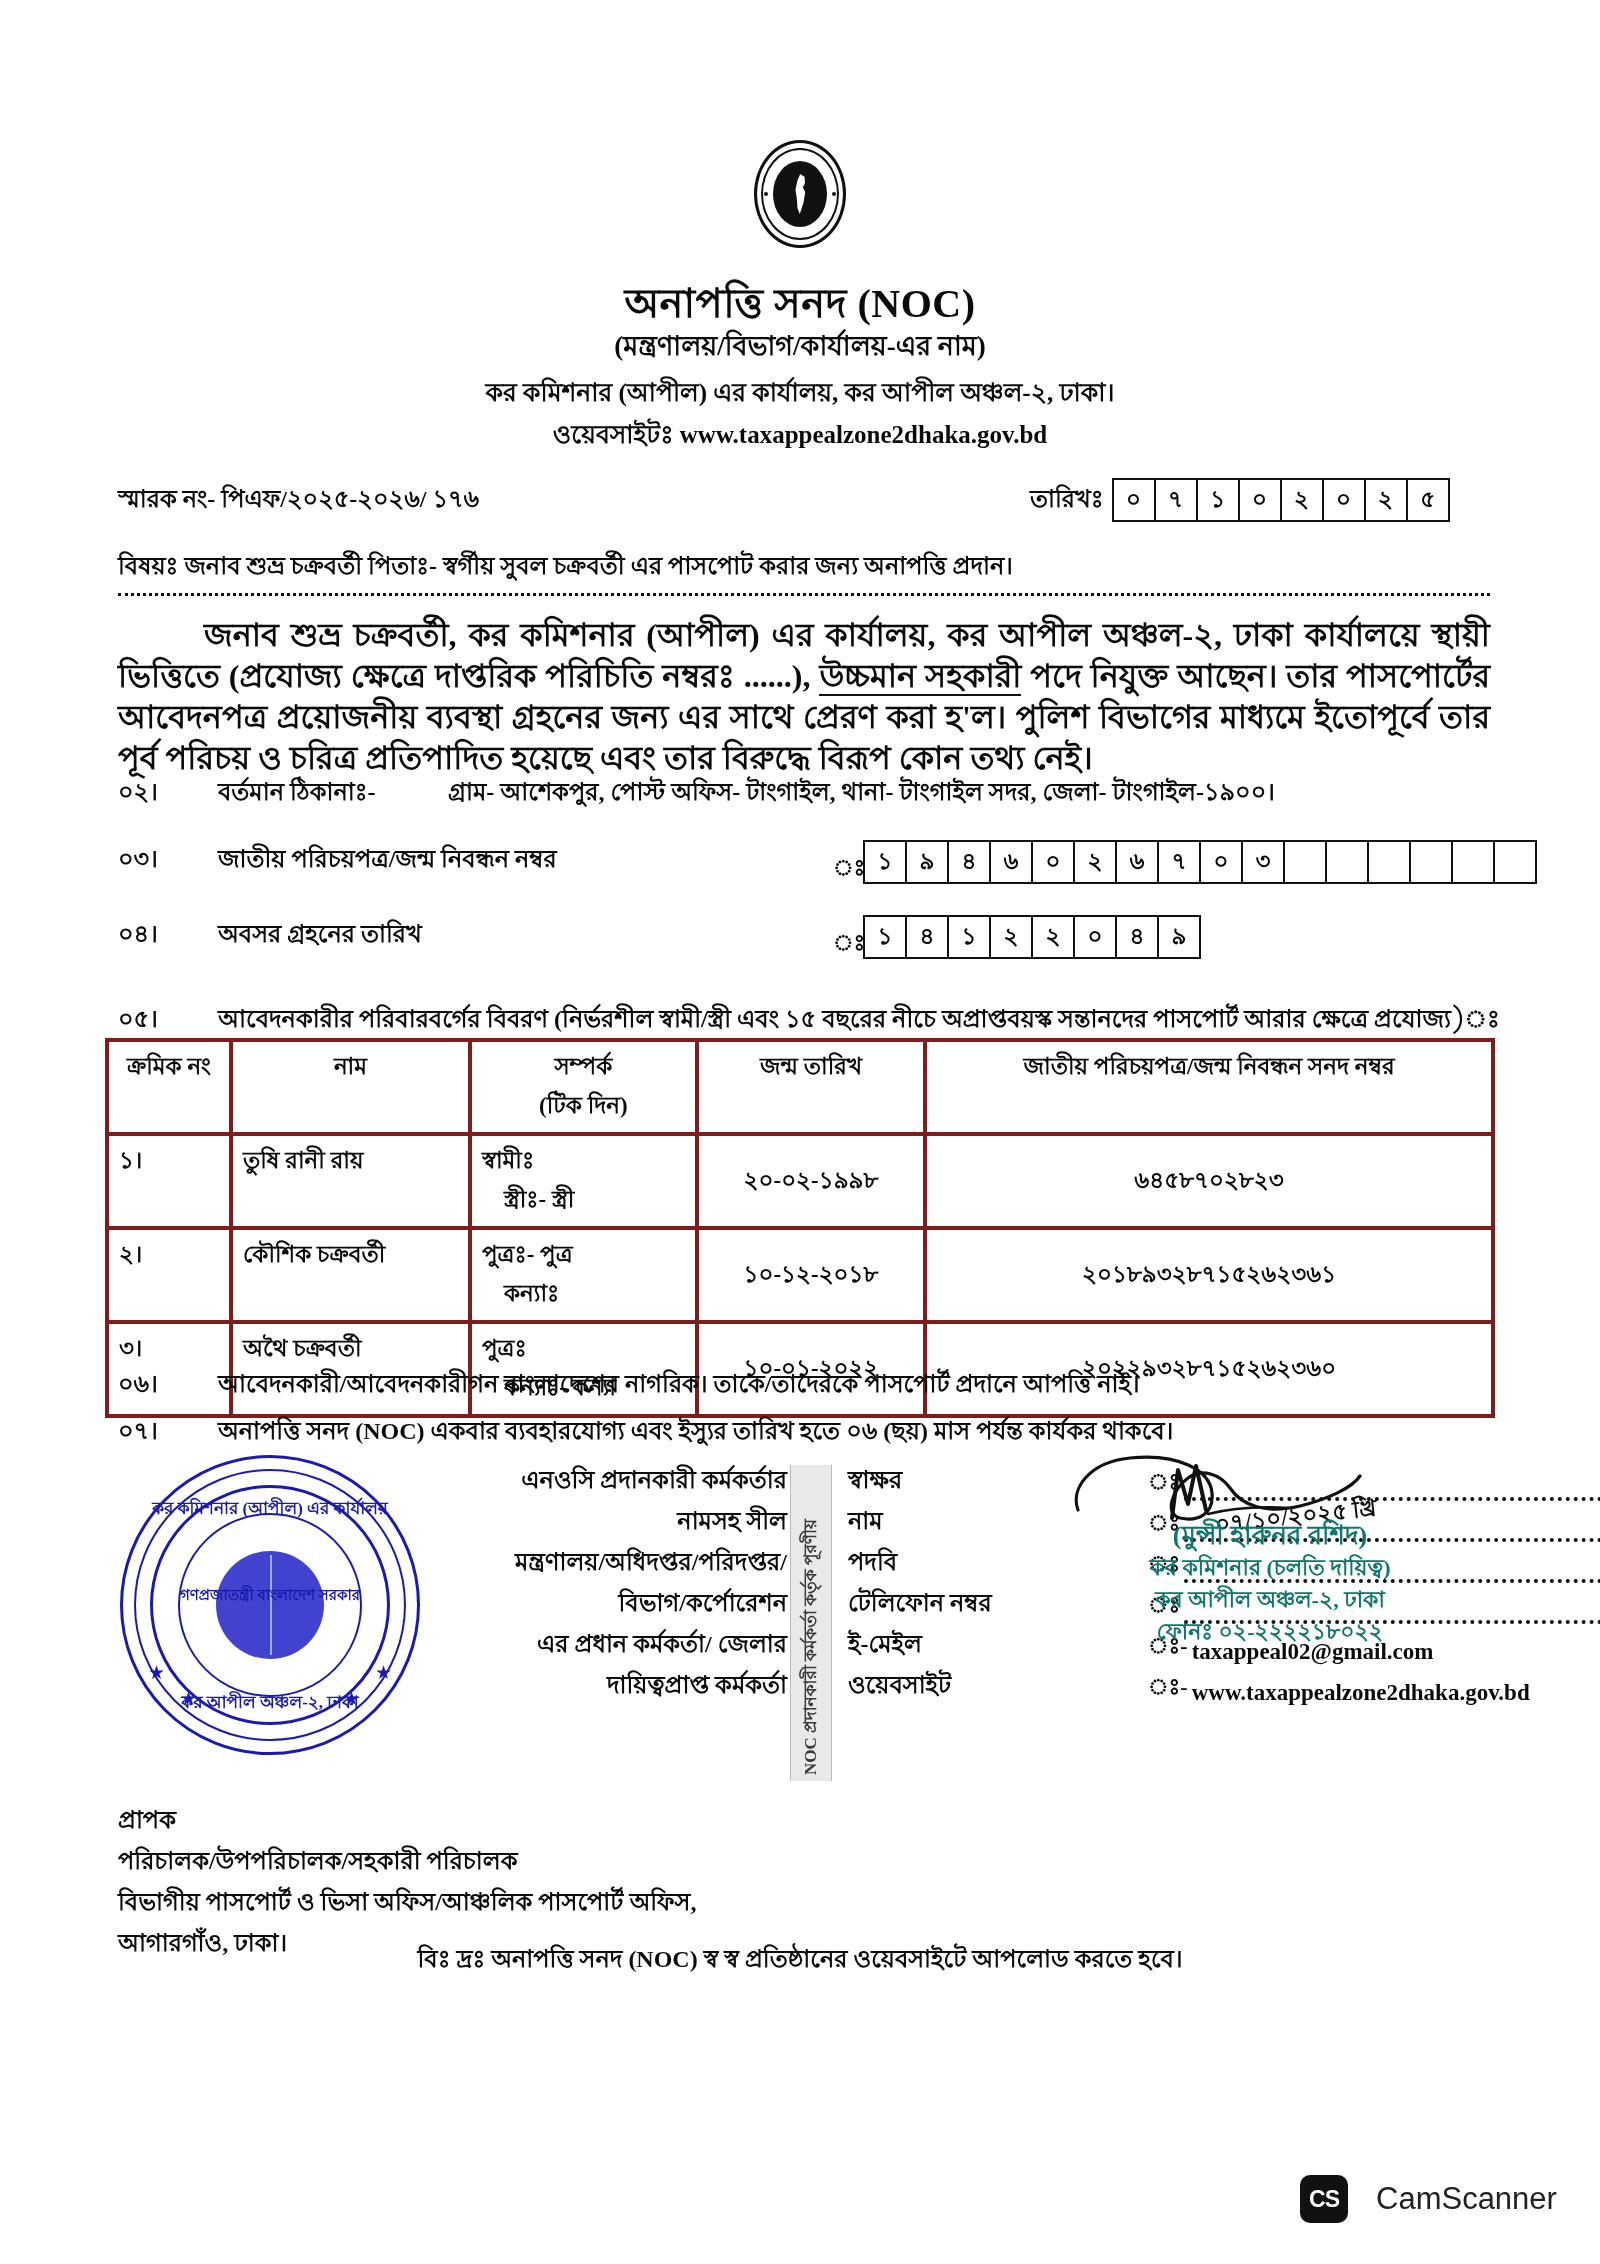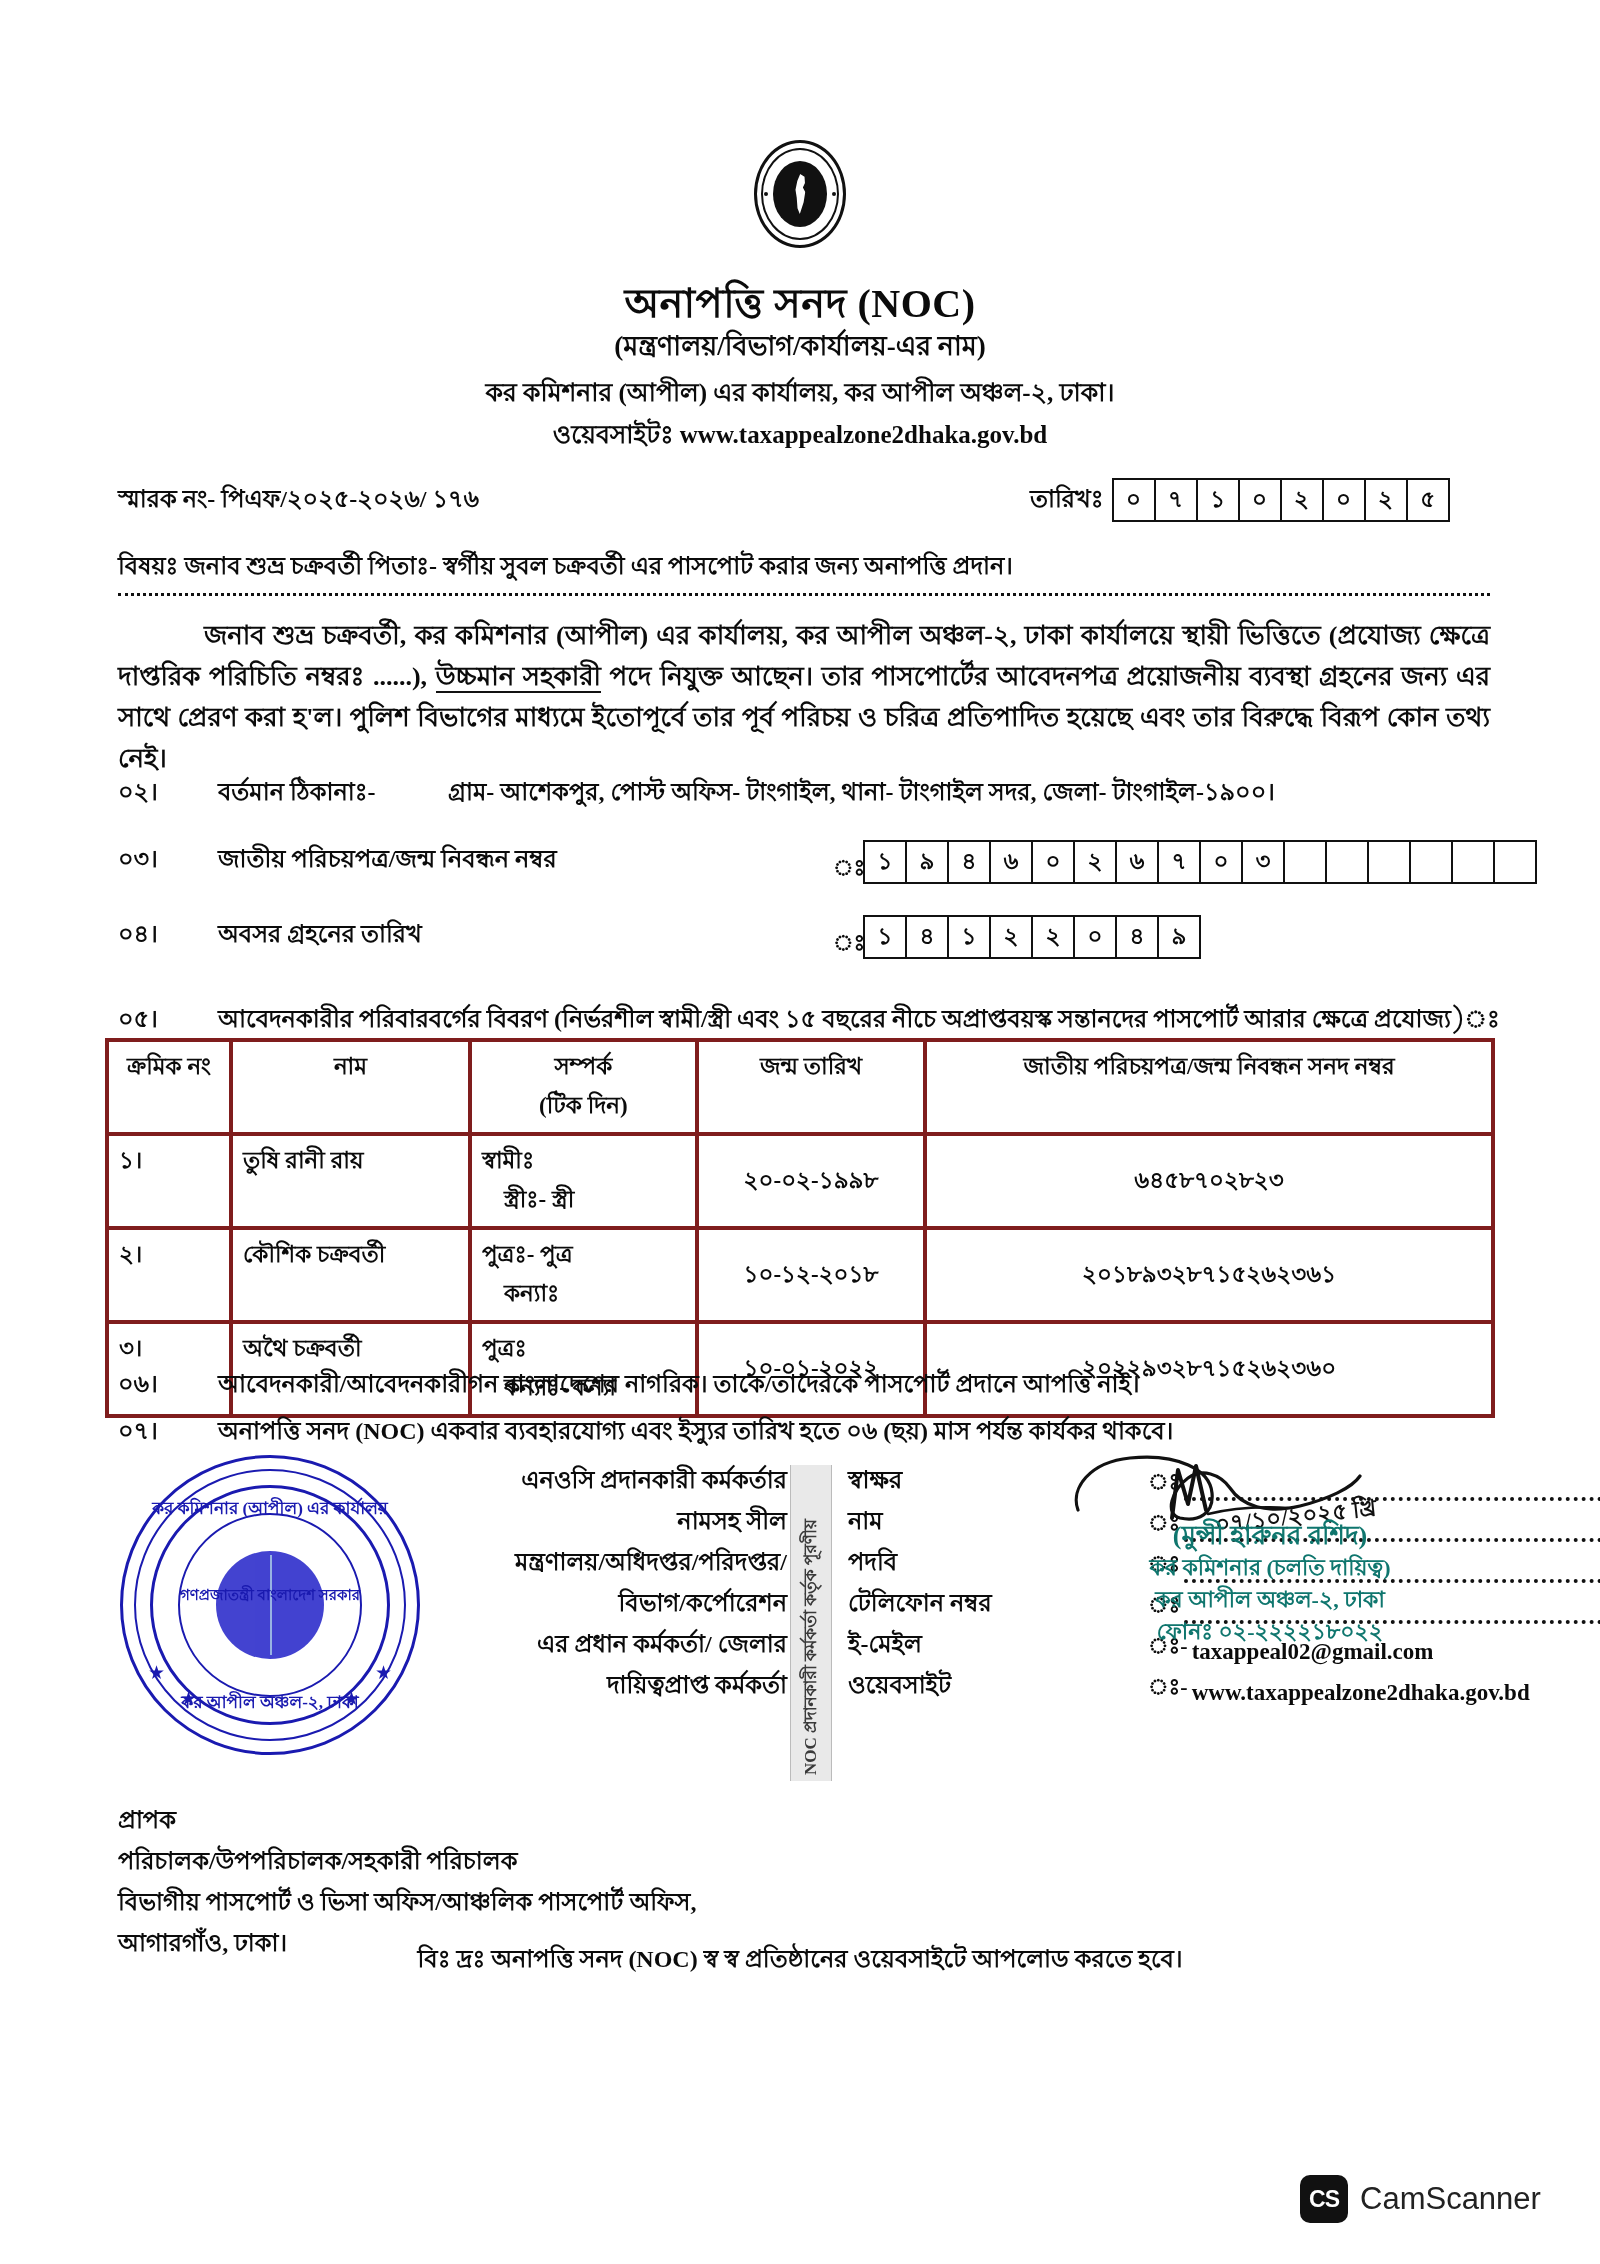--- a/index.html
+++ b/index.html
@@ -56,21 +56,21 @@
   .boxrow .cell:last-child{border-right:none;}
 
   
   .subject{
     position:absolute;left:118px;top:547px;right:110px;font-size:24px;font-weight:700;
     border-bottom:3px dotted #111;padding-bottom:6px;
   }
 
   
   .para{
-    position:absolute;left:118px;right:110px;top:615px;font-size:26px;line-height:41px;
+    position:absolute;left:118px;right:110px;top:615px;font-size:32px;line-height:41px;
     text-align:justify;text-indent:86px;font-weight:700;
   }
   .para .u{border-bottom:2px solid #111;}
 
   
   .item{position:absolute;font-size:24px;font-weight:700;}
   .item .no{position:absolute;left:0;top:0;width:58px;}
   .item .lab{position:absolute;left:100px;top:0;}
   .item .val{position:absolute;top:0;}
 
@@ -157,21 +157,21 @@
   }
   .seal .tTop{top:40px;}
   .seal .tBot{bottom:38px;}
   .seal .tMid{top:128px;font-size:15px;}
 
   
   .recipient{position:absolute;left:118px;top:1800px;font-size:24px;font-weight:700;line-height:41px;}
   .footnote{position:absolute;left:0;right:0;top:1940px;text-align:center;font-size:24px;font-weight:700;}
 
   
-  .cs{position:absolute;left:1300px;top:2175px;display:flex;align-items:center;gap:12px;}
+  .cs{position:absolute;left:1300px;top:2175px;display:flex;align-items:center;gap:28px;}
   .cs .mark{
     width:48px;height:48px;border-radius:10px;background:#111;color:#fff;
     display:flex;align-items:center;justify-content:center;font-size:23px;font-weight:700;
     font-family:"Liberation Sans",sans-serif;letter-spacing:-1px;
   }
   .cs .nm{font-size:31px;color:#222;font-family:"Liberation Sans",sans-serif;}
 </style>
 </head>
 <body>
 

